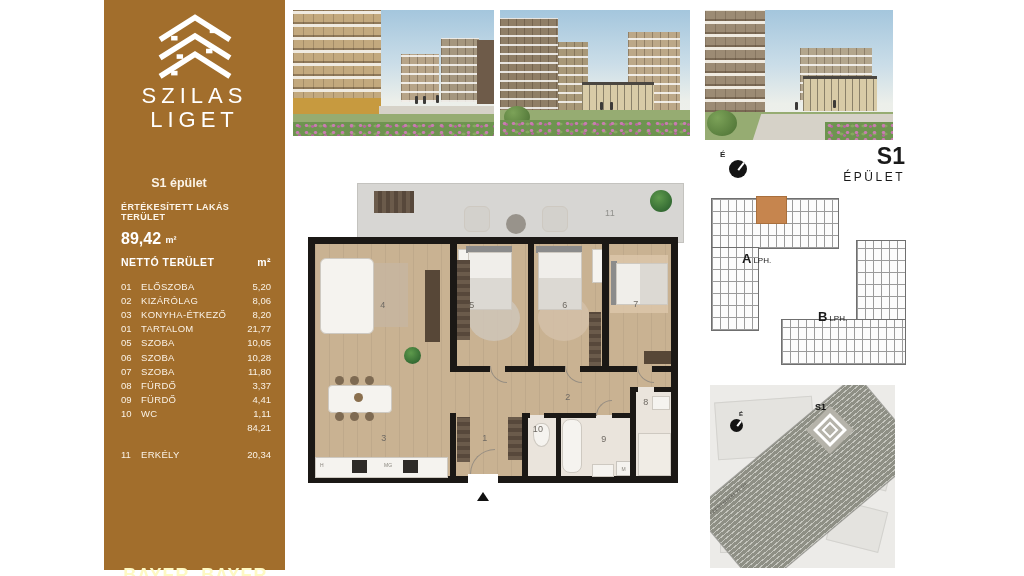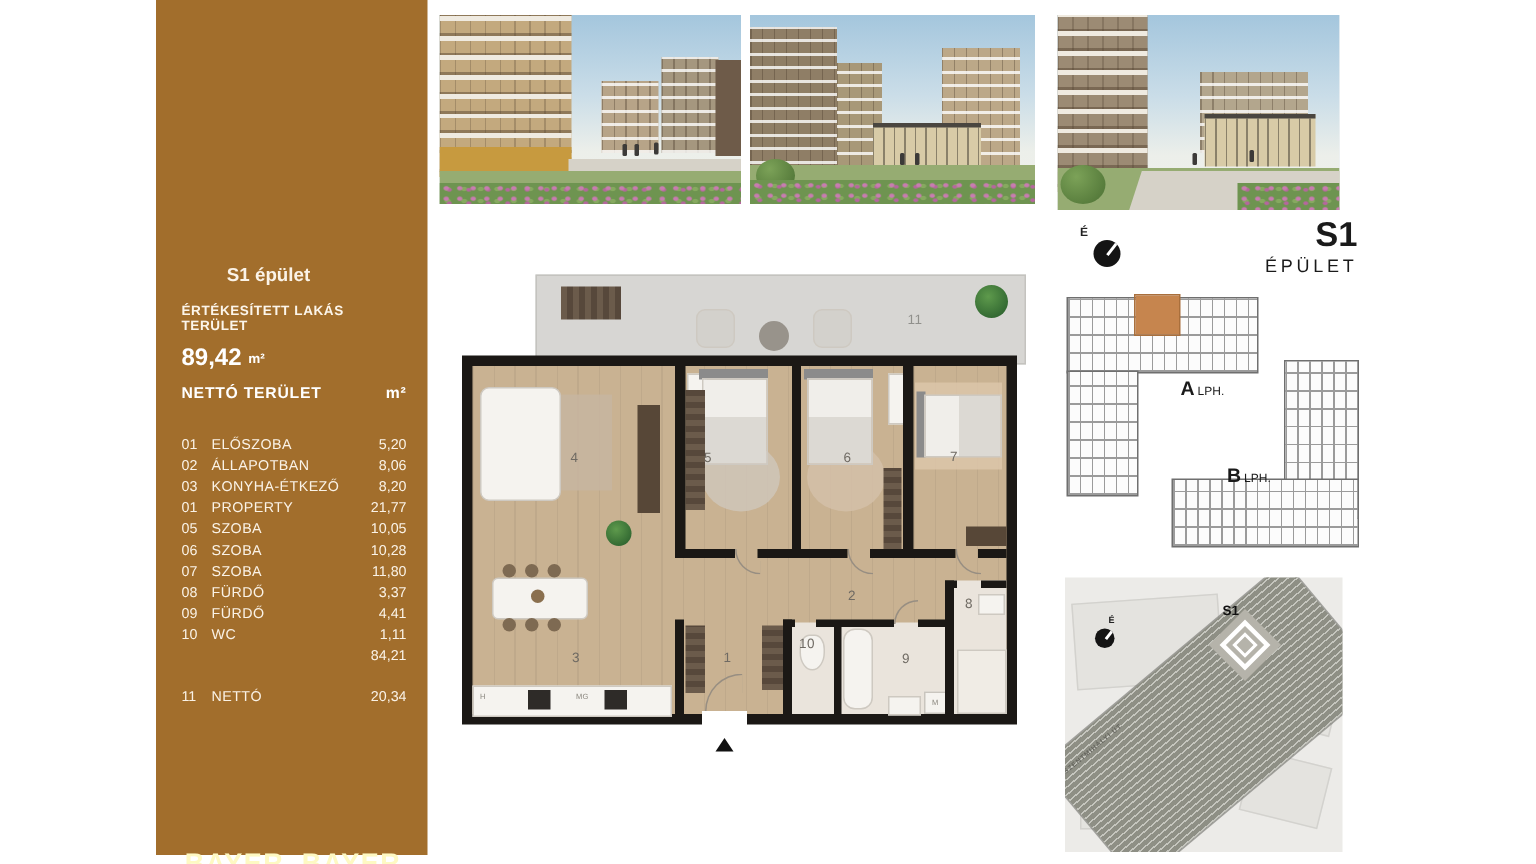--- a/index.html
+++ b/index.html
@@ -10,21 +10,21 @@
   .sidebar{position:absolute;left:104px;top:0;width:181px;height:570px;background:#A26E2C;color:#FDF7EE;}
   .logo-wrap{position:absolute;left:0;top:12px;width:181px;text-align:center;}
   .logo-svg{display:block;margin:0 auto;}
   .brand{margin-top:4px;font-size:22px;letter-spacing:5px;line-height:1.08;color:#FFFFFF;font-weight:400;}
   .unit-id{position:absolute;left:0;top:146px;width:181px;text-align:center;font-size:27px;font-weight:bold;letter-spacing:.5px;color:#FFFFFF;}
   .unit-sub{position:absolute;left:0;top:176px;width:150px;text-align:center;font-size:12.5px;font-weight:bold;line-height:1.15;color:#FBF3E7;}
   .sold-label{position:absolute;left:17px;top:202px;width:150px;font-size:9px;font-weight:bold;letter-spacing:.4px;color:#FCF5EA;}
   .sold-value{position:absolute;left:17px;top:230px;font-size:16px;font-weight:bold;color:#FFFFFF;}
   .sold-value .u{font-size:9px;font-weight:bold;vertical-align:1px;}
   .ttable{position:absolute;left:17px;top:256px;width:150px;font-size:9.5px;color:#FAF2E6;}
-  .thead{display:flex;justify-content:space-between;font-size:10.5px;font-weight:bold;letter-spacing:.5px;margin-bottom:21px;color:#FFFFFF;}
+  .thead{display:flex;justify-content:space-between;font-size:10.5px;font-weight:bold;letter-spacing:.5px;margin-bottom:11px;color:#FFFFFF;}
   .trow{display:flex;height:14.2px;align-items:center;}
   .tno{width:20px;flex:none;}
   .tname{flex:1;letter-spacing:.3px;}
   .tval{flex:none;text-align:right;}
   .trow.sum{justify-content:flex-end;}
   .trow.gap{height:12px;}
   .bayer{position:absolute;left:0;top:520px;width:181px;display:flex;justify-content:center;gap:10px;}
   .blogo{text-align:center;color:#fef9c3;margin-top:46px;}
   .blogo .bn{font-size:18px;font-weight:bold;letter-spacing:1px;line-height:1;}
   .blogo .bs{font-size:6.5px;font-weight:bold;letter-spacing:3.2px;margin-top:2px;}
@@ -105,20 +105,40 @@
   
   .disclaimer{position:absolute;left:298px;top:527px;width:400px;font-size:7.5px;line-height:1.55;
       color:#9A9A9E;letter-spacing:.35px;text-align:justify;text-align-last:justify;}
 </style>
 </head>
 <body>
 
 <div class="page">
 
   <div class="sidebar">
+    <div class="logo-wrap">
+      <svg class="logo-svg" width="92" height="68" viewBox="0 0 100 74">
+        <g fill="none" stroke="#FFFFFF" stroke-width="6">
+          <polyline points="12,30 50,6 88,30"></polyline>
+          <polyline points="12,50 50,26 88,50"></polyline>
+          <polyline points="12,70 50,46 88,70"></polyline>
+        </g>
+        <g fill="#FFFFFF">
+          <rect x="24" y="26" width="7" height="5"></rect>
+          <rect x="66" y="18" width="7" height="5"></rect>
+          <rect x="30" y="46" width="7" height="5"></rect>
+          <rect x="62" y="40" width="7" height="5"></rect>
+          <rect x="24" y="64" width="7" height="5"></rect>
+        </g>
+      </svg>
+      <div class="brand">
+        <div>SZILAS</div>
+        <div>LIGET</div>
+      </div>
+    </div>
 
     <div class="unit-sub">
       <div>S1 épület</div>
     </div>
 
     <div class="sold-label">ÉRTÉKESÍTETT LAKÁS TERÜLET</div>
     <div class="sold-value">
       <span>89,42</span> <span class="u">m²</span>
     </div>
 
@@ -127,31 +147,31 @@
         <span>NETTÓ TERÜLET</span>
           <span>m²</span>
       </div>
       <div class="trow">
           <span class="tno">01</span>
           <span class="tname">ELŐSZOBA</span>
           <span class="tval">5,20</span>
         </div>
       <div class="trow">
           <span class="tno">02</span>
-          <span class="tname">ÁLLAPOTBAN</span>
+          <span class="tname">KIZÁRÓLAG</span>
           <span class="tval">8,06</span>
         </div>
       <div class="trow">
           <span class="tno">03</span>
           <span class="tname">KONYHA-ÉTKEZŐ</span>
           <span class="tval">8,20</span>
         </div>
       <div class="trow">
           <span class="tno">01</span>
-          <span class="tname">PROPERTY</span>
+          <span class="tname">TARTALOM</span>
           <span class="tval">21,77</span>
         </div>
       <div class="trow">
           <span class="tno">05</span>
           <span class="tname">SZOBA</span>
           <span class="tval">10,05</span>
         </div>
       <div class="trow">
           <span class="tno">06</span>
           <span class="tname">SZOBA</span>
@@ -176,21 +196,21 @@
           <span class="tno">10</span>
           <span class="tname">WC</span>
           <span class="tval">1,11</span>
         </div>
       <div class="trow sum">
           <span class="tval">84,21</span>
         </div>
       <div class="trow gap"></div>
       <div class="trow">
           <span class="tno">11</span>
-          <span class="tname">NETTÓ</span>
+          <span class="tname">ERKÉLY</span>
           <span class="tval">20,34</span>
         </div>
     </div>
 
     <div class="bayer">
       <div class="blogo">
         <div class="bn">BAYER</div>
         <div class="bs">CONSTRUCT</div>
       </div>
       <div class="blogo">
@@ -348,21 +368,21 @@
   <div class="bp-title">
     <div class="t1">S1</div>
     <div class="t2">ÉPÜLET</div>
   </div>
 
   <div class="wing" style="left:712px;top:199px;width:126px;height:49px;"></div>
   <div class="wing" style="left:712px;top:248px;width:46px;height:82px;"></div>
   <div class="wing" style="left:857px;top:241px;width:48px;height:104px;"></div>
   <div class="wing" style="left:782px;top:320px;width:123px;height:44px;"></div>
   <div class="hl-unit" style="left:757px;top:197px;width:29px;height:26px;"></div>
-  <div class="lph" style="left:787px;top:251px;"><b>A</b><span>LPH.</span></div>
+  <div class="lph" style="left:742px;top:251px;"><b>A</b><span>LPH.</span></div>
   <div class="lph" style="left:818px;top:309px;"><b>B</b><span>LPH.</span></div>
 
   <div class="sitemap">
     <div class="mapblock" style="left:6px;top:14px;width:96px;height:56px;transform:rotate(-4deg);"></div>
     <div class="mapblock" style="left:10px;top:120px;width:34px;height:46px;"></div>
     <div class="mapblock" style="left:120px;top:120px;width:52px;height:40px;transform:rotate(14deg);"></div>
     <div class="mapblock" style="left:140px;top:58px;width:40px;height:42px;transform:rotate(14deg);"></div>
     <div class="maproad" style="left:-6px;top:100px;width:80px;height:10px;transform:rotate(-50deg);"></div>
     <div class="maproad" style="left:120px;top:-10px;width:10px;height:70px;transform:rotate(35deg);"></div>
 

